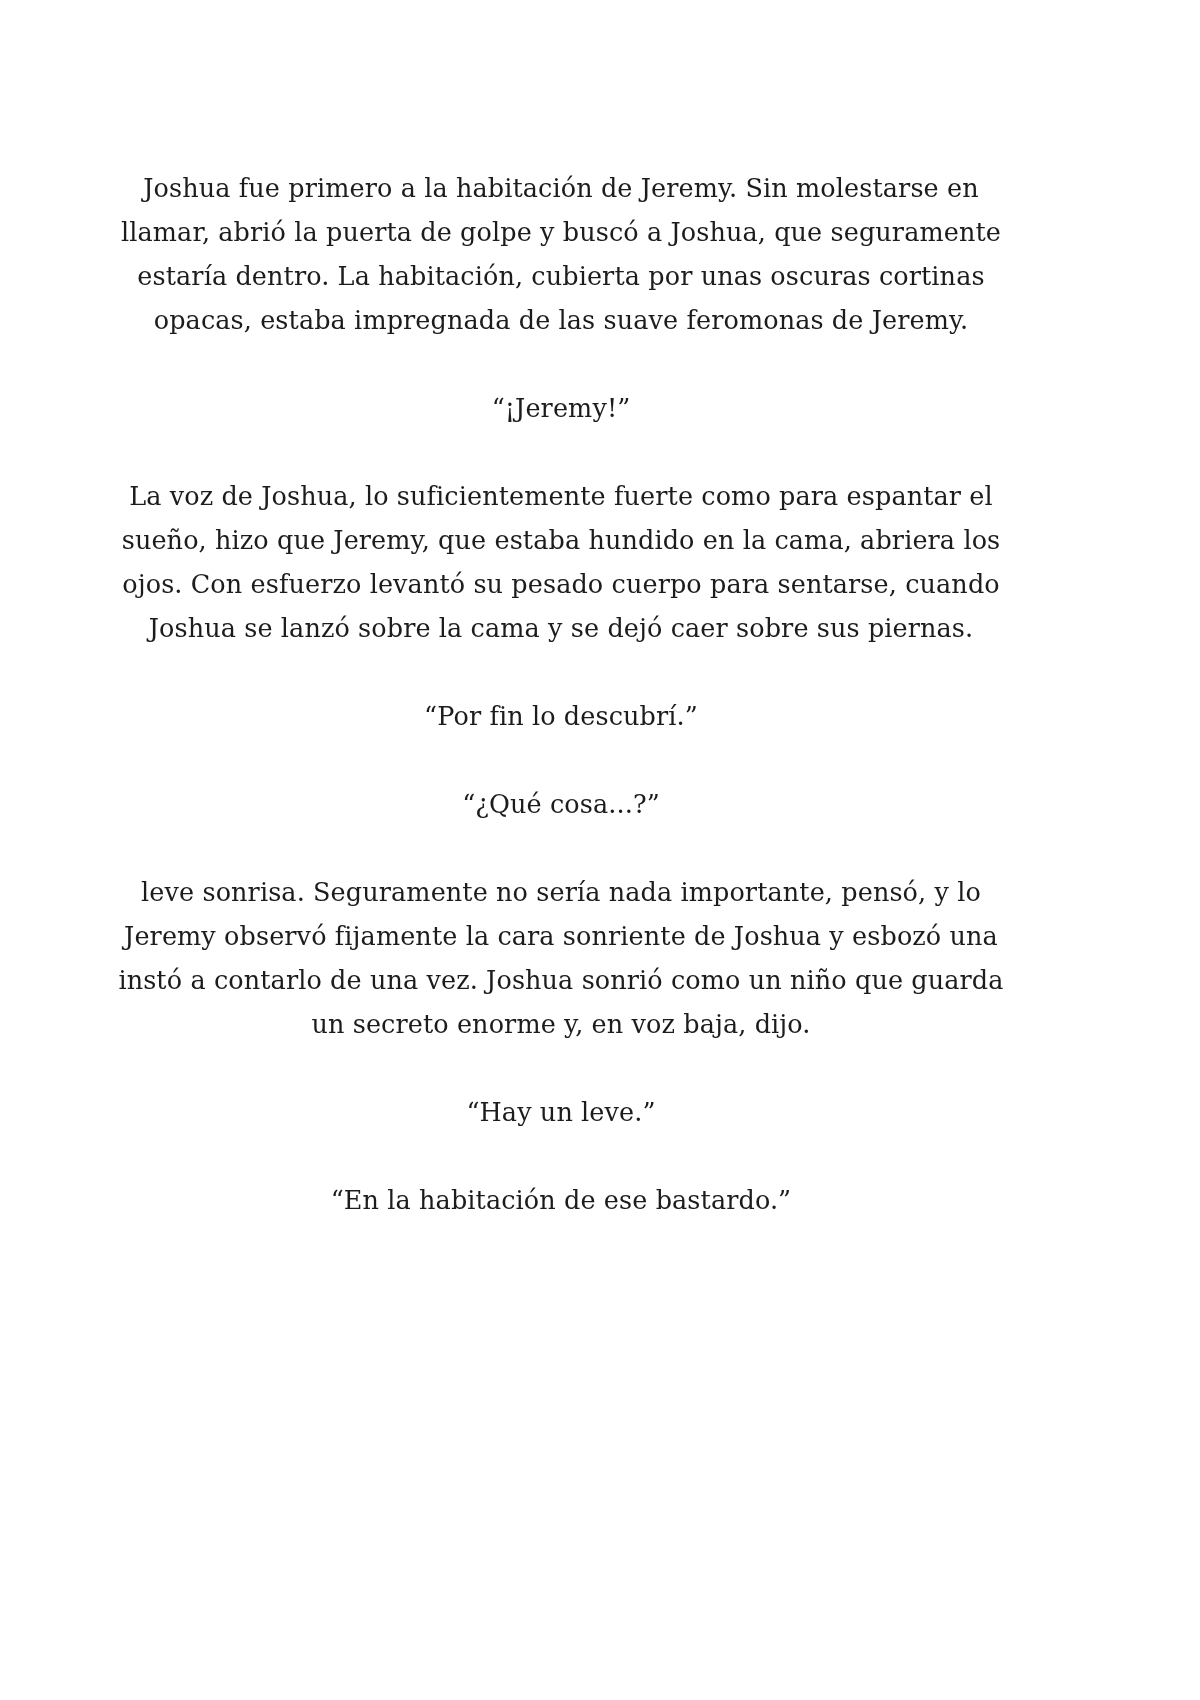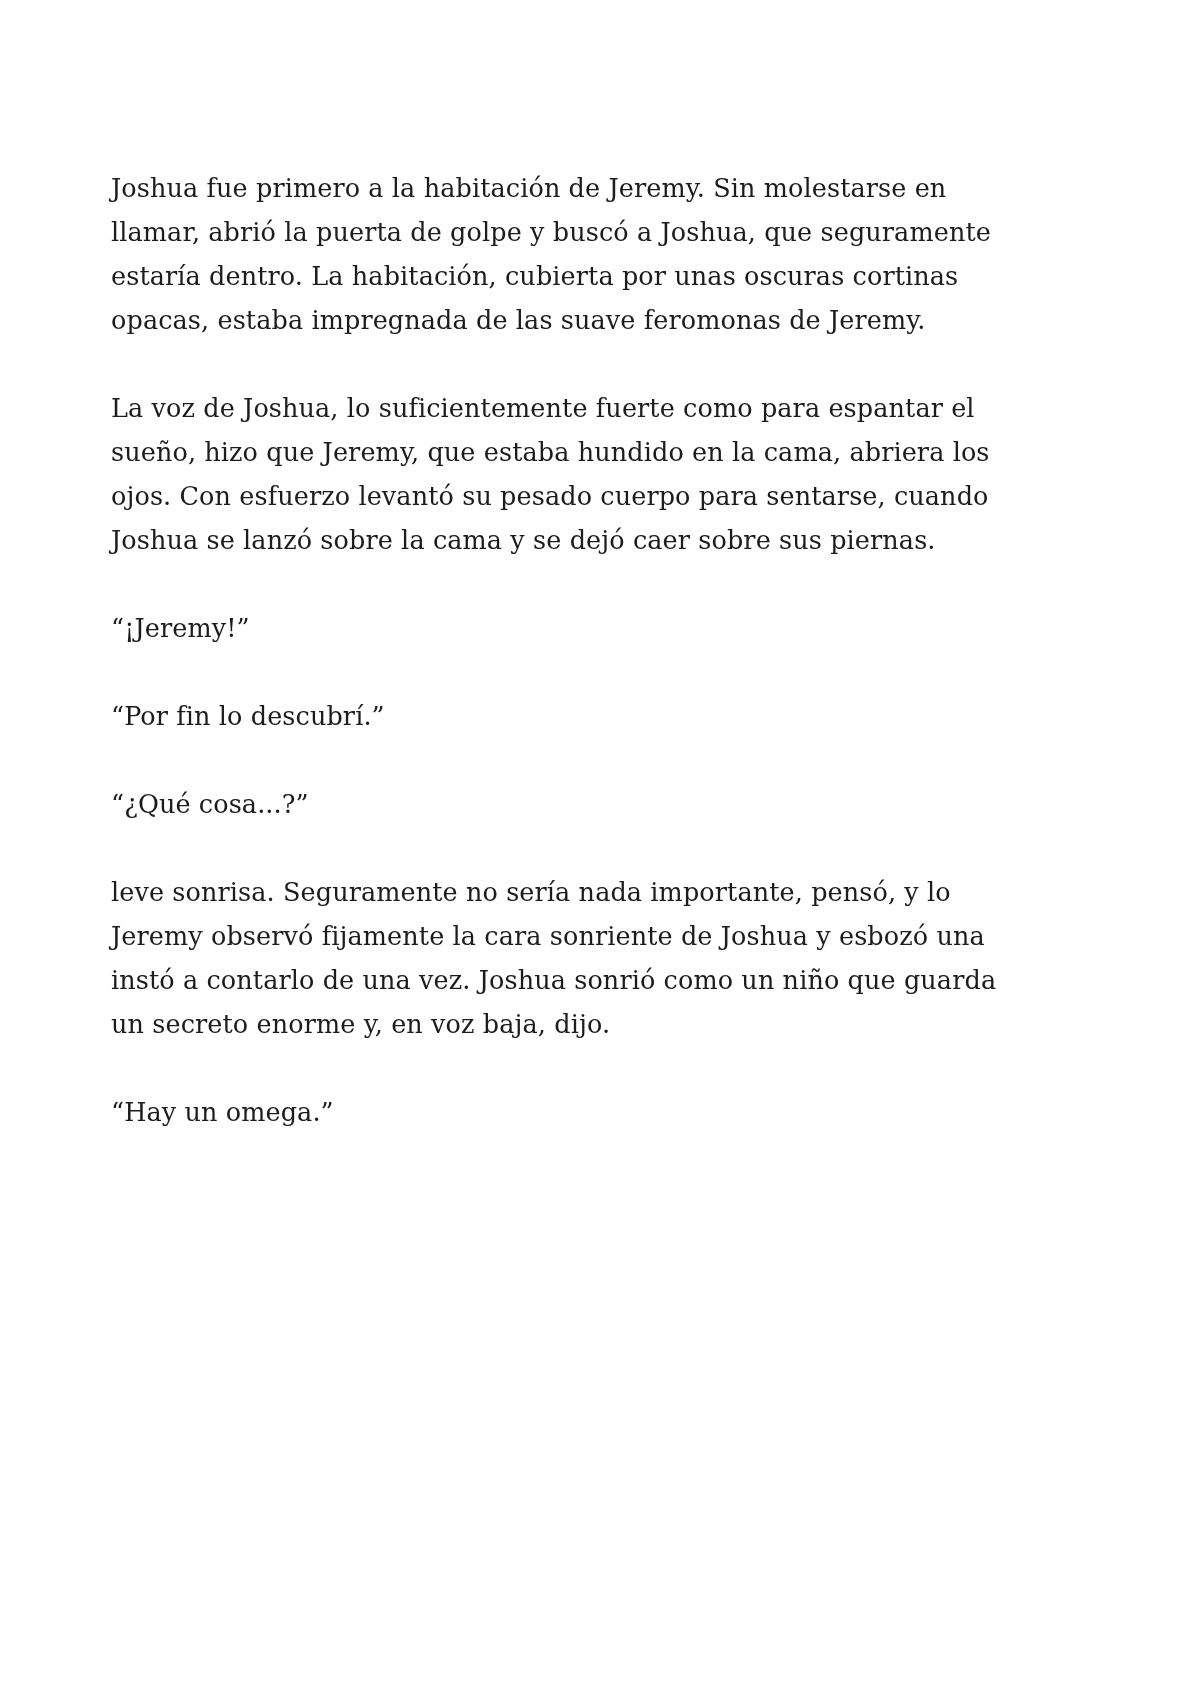--- a/index.html
+++ b/index.html
@@ -12,20 +12,21 @@
     height: 1700px;
     position: relative;
     overflow: hidden;
   }
   .page {
     position: absolute;
     left: 0; top: 0;
     width: 1148px;
     height: 1700px;
     background: #ffffff;
+    text-align: center;
   }
   .text {
     position: absolute;
     left: 111px;
     top: 166px;
     width: 900px;
     font-family: "DejaVu Serif", "Liberation Serif", serif;
     font-size: 25.5px;
     line-height: 44px;
     color: #1c1c1c;
@@ -46,46 +47,49 @@
   <div class="text">
 
     <p class="para">
       <span class="line">Joshua fue primero a la habitación de Jeremy. Sin molestarse en</span>
       <span class="line">llamar, abrió la puerta de golpe y buscó a Joshua, que seguramente</span>
       <span class="line">estaría dentro. La habitación, cubierta por unas oscuras cortinas</span>
       <span class="line">opacas, estaba impregnada de las suave feromonas de Jeremy.</span>
     </p>
 
     <p class="para">
+      <span class="line">“¡Jeremy!”</span>
+    </p>
+
+    <p class="para">
       <span class="line">La voz de Joshua, lo suficientemente fuerte como para espantar el</span>
       <span class="line">sueño, hizo que Jeremy, que estaba hundido en la cama, abriera los</span>
       <span class="line">ojos. Con esfuerzo levantó su pesado cuerpo para sentarse, cuando</span>
       <span class="line">Joshua se lanzó sobre la cama y se dejó caer sobre sus piernas.</span>
-    </p>
-
-    <p class="para">
-      <span class="line">“¡Jeremy!”</span>
     </p>
 
     <p class="para">
       <span class="line">“Por fin lo descubrí.”</span>
     </p>
 
     <p class="para">
       <span class="line">“¿Qué cosa...?”</span>
     </p>
 
 
     <p class="para">
       <span class="line">leve sonrisa. Seguramente no sería nada importante, pensó, y lo</span>
       <span class="line">Jeremy observó fijamente la cara sonriente de Joshua y esbozó una</span>
       <span class="line">instó a contarlo de una vez. Joshua sonrió como un niño que guarda</span>
       <span class="line">un secreto enorme y, en voz baja, dijo.</span>
     </p>
 
     <p class="para">
-      <span class="line">“Hay un omega.”</span>
+      <span class="line">“Hay un leve.”</span>
     </p>
 
 
+    <p class="para">
+      <span class="line">“En la habitación de ese bastardo.”</span>
+    </p>
 
   </div>
 </div>
 
 </body></html>

